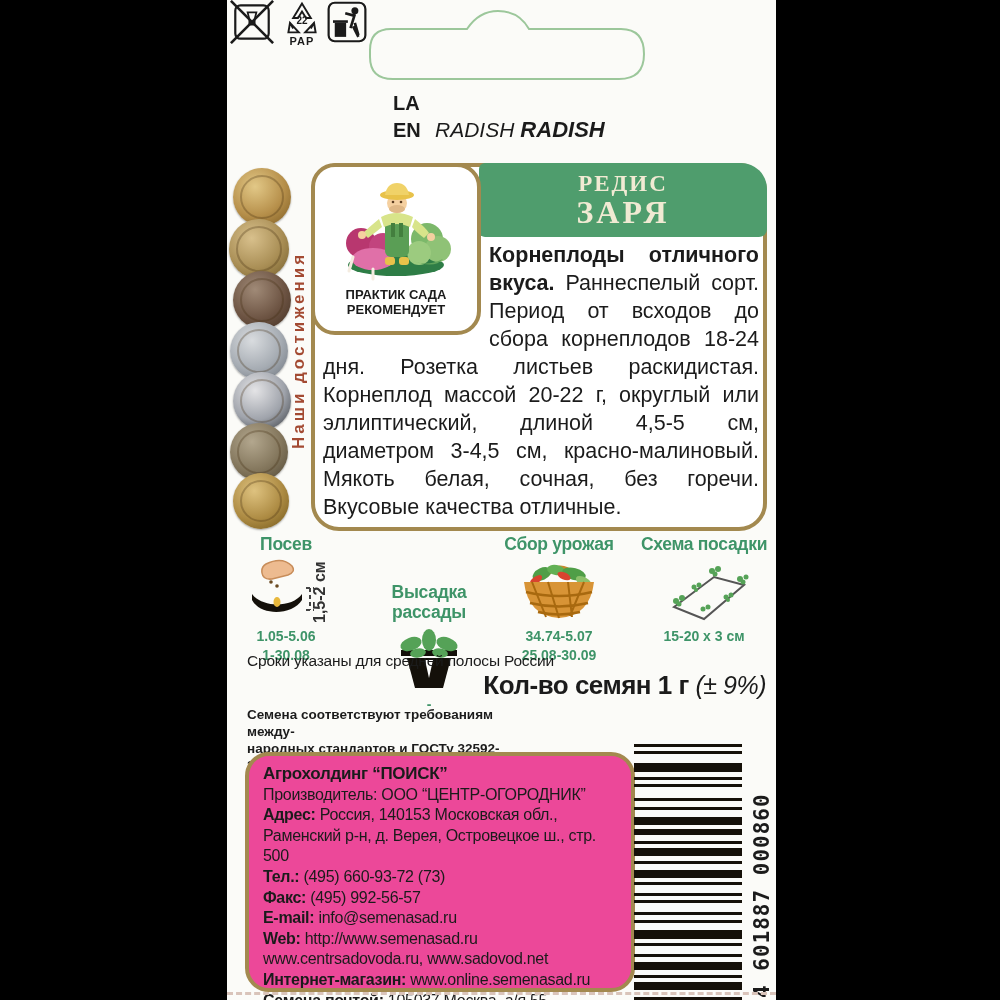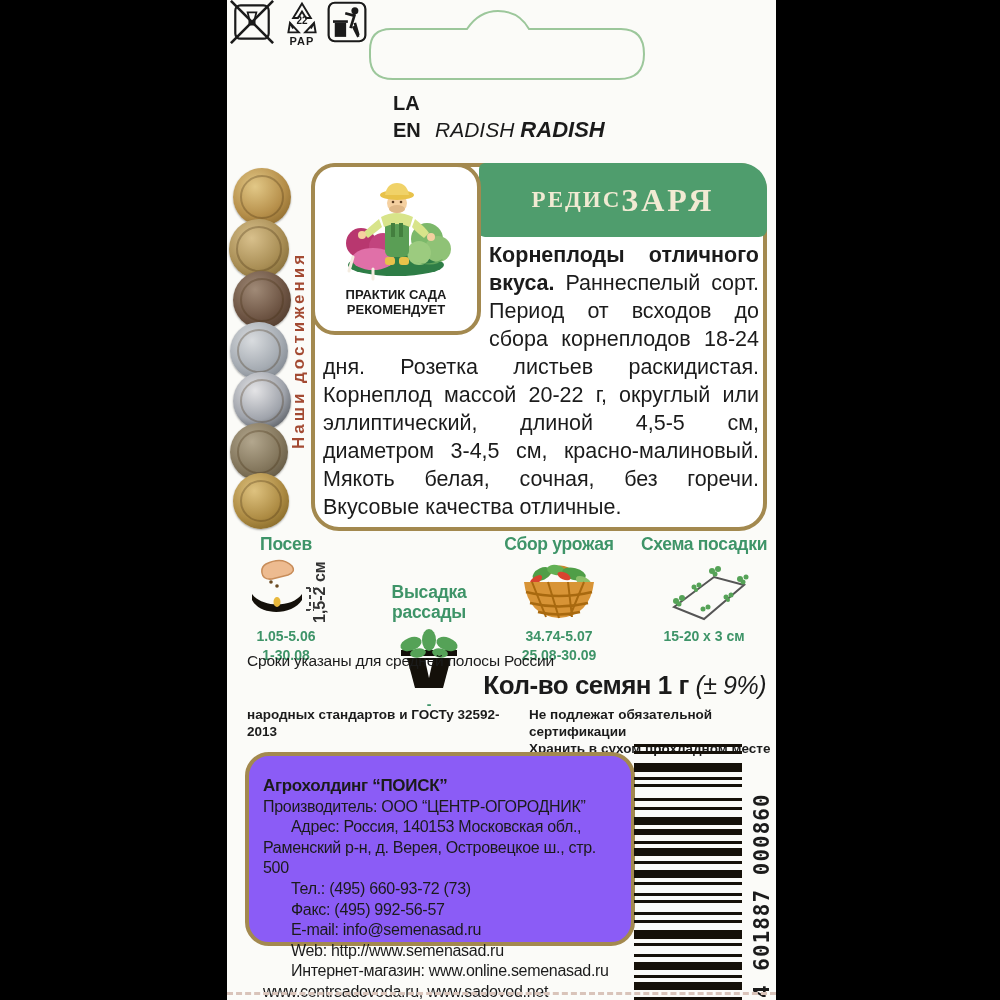--- a/index.html
+++ b/index.html
@@ -40,21 +40,21 @@
     border:2px solid rgba(60,40,10,.28);}
   .achv{position:absolute;left:62px;top:178px;height:344px;width:24px;
     writing-mode:vertical-rl;transform:rotate(180deg);
     color:var(--accent-red);font-weight:bold;font-size:17px;letter-spacing:3px;
     text-align:center;}
   
   .main-box{position:absolute;left:84px;top:163px;width:456px;height:368px;
     border:4px solid var(--gold);border-radius:28px;background:#fff;}
   .variety-header{position:absolute;left:252px;top:163px;width:288px;height:74px;
     background:var(--header-green);border-radius:6px 26px 8px 6px;
-    display:flex;flex-direction:row;align-items:center;justify-content:center;
+    display:flex;flex-direction:column;align-items:center;justify-content:center;
     color:var(--cream);font-family:"Liberation Serif",serif;font-weight:bold;
     text-align:center;}
   .variety-crop{font-size:23px;letter-spacing:2px;line-height:24px;}
   .variety-name{font-size:32px;letter-spacing:3px;line-height:32px;}
   .logo-box{position:absolute;left:84px;top:163px;width:170px;height:172px;
     background:#fff;border:4px solid var(--gold);border-radius:24px;
     text-align:center;padding-top:6px;}
   .logo-label{font-size:13px;font-weight:bold;line-height:15px;margin-top:2px;}
   .desc-wrap{position:absolute;left:96px;top:167px;width:436px;height:356px;}
   .desc-float{float:left;width:166px;height:186px;}
@@ -72,25 +72,25 @@
   .note{position:absolute;left:20px;top:652px;font-size:15.5px;letter-spacing:-0.2px;}
   
   .qty{position:absolute;right:10px;top:670px;font-size:26px;font-weight:bold;
     letter-spacing:-0.5px;}
   .qty i{font-weight:normal;font-style:italic;font-size:25px;}
   
   .cert{position:absolute;top:706px;font-size:13.5px;font-weight:600;line-height:17px;}
   .cert-left{left:20px;width:280px;}
   .cert-right{left:302px;width:250px;}
   
-  .contact-box{position:absolute;left:18px;top:752px;width:390px;height:194px;
-    border:4px solid var(--gold);border-radius:24px;background:#8b5cf6;
-    padding:20px 6px 6px 14px;font-size:16px;line-height:20.6px;letter-spacing:-0.3px;}
+  .contact-box{position:absolute;left:18px;top:752px;width:390px;height:240px;
+    border:4px solid var(--gold);border-radius:24px;background:#ec4899;
+    padding:8px 6px 6px 14px;font-size:16px;line-height:20.6px;letter-spacing:-0.3px;}
   .company{font-weight:bold;font-size:17px;}
-  .c-line .b{font-weight:normal;margin-left:28px;}
+  .c-line .b{font-weight:bold;}
   
   .barcode{position:absolute;left:407px;top:744px;width:140px;height:256px;}
   .bc-bars{position:absolute;left:0;top:0;width:108px;height:256px;overflow:hidden;}
   .bc-bar{background:#151008;width:108px;}
   .bc-num{position:absolute;right:0px;top:0;height:256px;
     writing-mode:vertical-rl;transform:rotate(180deg);
     font-family:"DejaVu Sans Mono",monospace;font-size:21px;font-weight:bold;
     letter-spacing:1px;text-align:left;padding-top:2px;}
   
   .perforation{position:absolute;left:0;right:0;bottom:5px;
@@ -298,38 +298,35 @@
     </div>
 
     <div class="note">Сроки указаны для средней полосы России</div>
 
     <div class="qty">
       <span>Кол-во семян 1 г</span>
       <i>(± 9%)</i>
     </div>
 
     <div class="cert cert-left">
+      <div>Семена соответствуют требованиям между-</div>
       <div>народных стандартов и ГОСТу 32592-2013</div>
-    </div>
-    <div class="cert cert-right">
-      <div>Не подлежат обязательной сертификации</div>
-      <div>Хранить в сухом прохладном месте</div>
     </div>
 
     <div class="contact-box">
       <div class="company">Агрохолдинг “ПОИСК”</div>
       <div class="c-line"><span>Производитель:</span><span> ООО “ЦЕНТР-ОГОРОДНИК”</span></div>
       <div class="c-line"><span class="b">Адрес:</span><span> Россия, 140153 Московская обл.,</span></div>
       <div class="c-line"><span>Раменский р-н, д. Верея, Островецкое ш., стр. 500</span></div>
       <div class="c-line"><span class="b">Тел.:</span><span> (495) 660-93-72 (73)</span></div>
       <div class="c-line"><span class="b">Факс:</span><span> (495) 992-56-57</span></div>
       <div class="c-line"><span class="b">E-mail:</span><span> info@semenasad.ru</span></div>
       <div class="c-line"><span class="b">Web:</span><span> http://www.semenasad.ru</span></div>
+      <div class="c-line"><span>www.centrsadovoda.ru, www.sadovod.net</span></div>
       <div class="c-line"><span class="b">Интернет-магазин:</span><span> www.online.semenasad.ru</span></div>
-      <div class="c-line"><span>www.centrsadovoda.ru, www.sadovod.net</span></div>
       <div class="c-line"><span class="b">Семена почтой:</span><span> 105037 Москва, а/я 55</span></div>
     </div>
 
     <div class="barcode">
       <div class="bc-bars" id="barcode-bars">
           <div class="bc-bar" style="height: 3px; margin-bottom: 4px;"></div>
           <div class="bc-bar" style="height: 3px; margin-bottom: 9px;"></div>
           <div class="bc-bar" style="height: 9px; margin-bottom: 5px;"></div>
           <div class="bc-bar" style="height: 3px; margin-bottom: 4px;"></div>
           <div class="bc-bar" style="height: 3px; margin-bottom: 11px;"></div>

